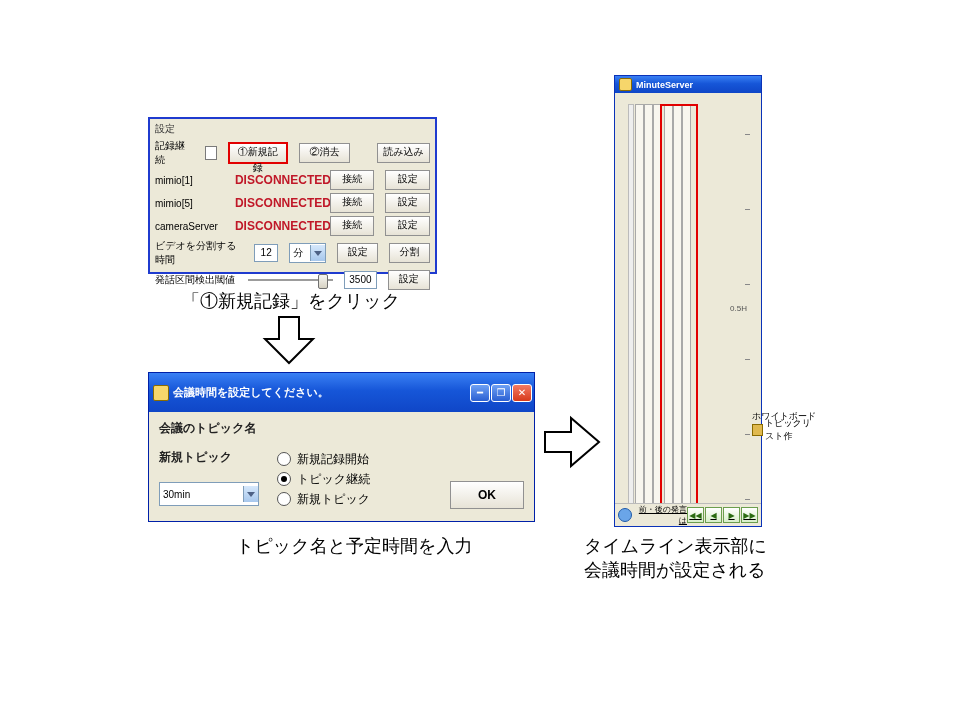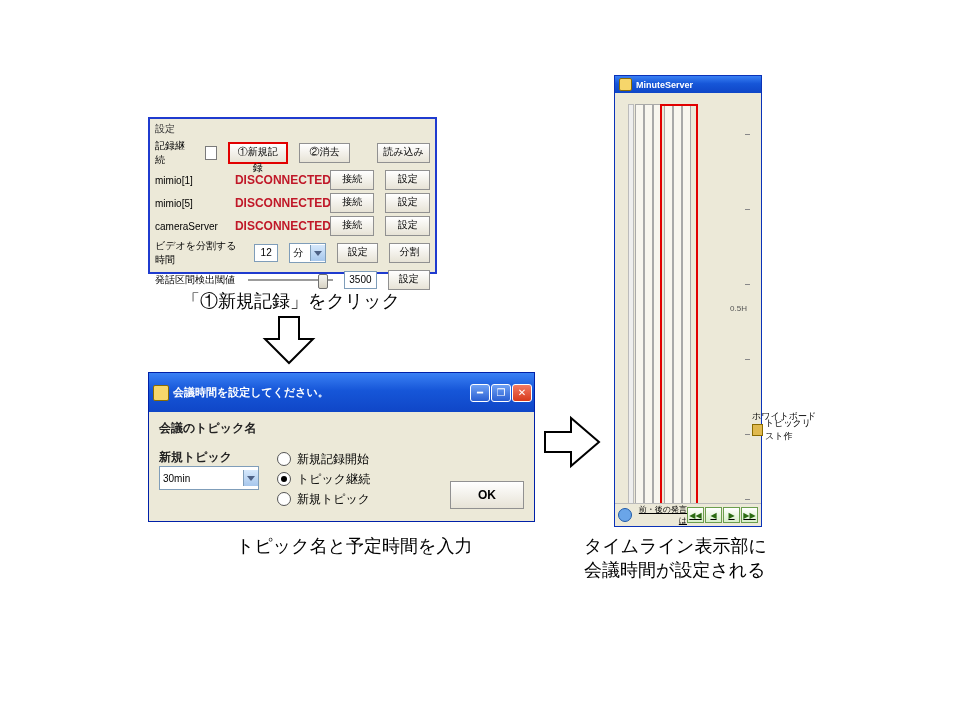--- a/index.html
+++ b/index.html
@@ -195,21 +195,21 @@
       <span class="winbtn blue">━</span>
       <span class="winbtn blue">❐</span>
       <span class="winbtn red">✕</span>
     </div>
   </div>
   <div class="dlgbody">
     <div class="dlglbl">会議のトピック名</div>
     <div class="dlgrow">
       <div>
         <div class="dlglbl">新規トピック</div>
-        <div class="selxp selbig" style="margin-top:0">
+        <div class="selxp selbig" style="margin-top:16px">
           <span>30min</span>
           <span class="arr">
             <span class="tri"></span>
             </span>
         </div>
       </div>
       <div class="radgrp">
         <div class="radrow">
           <span class="radio"></span>
           <span>新規記録開始</span>

